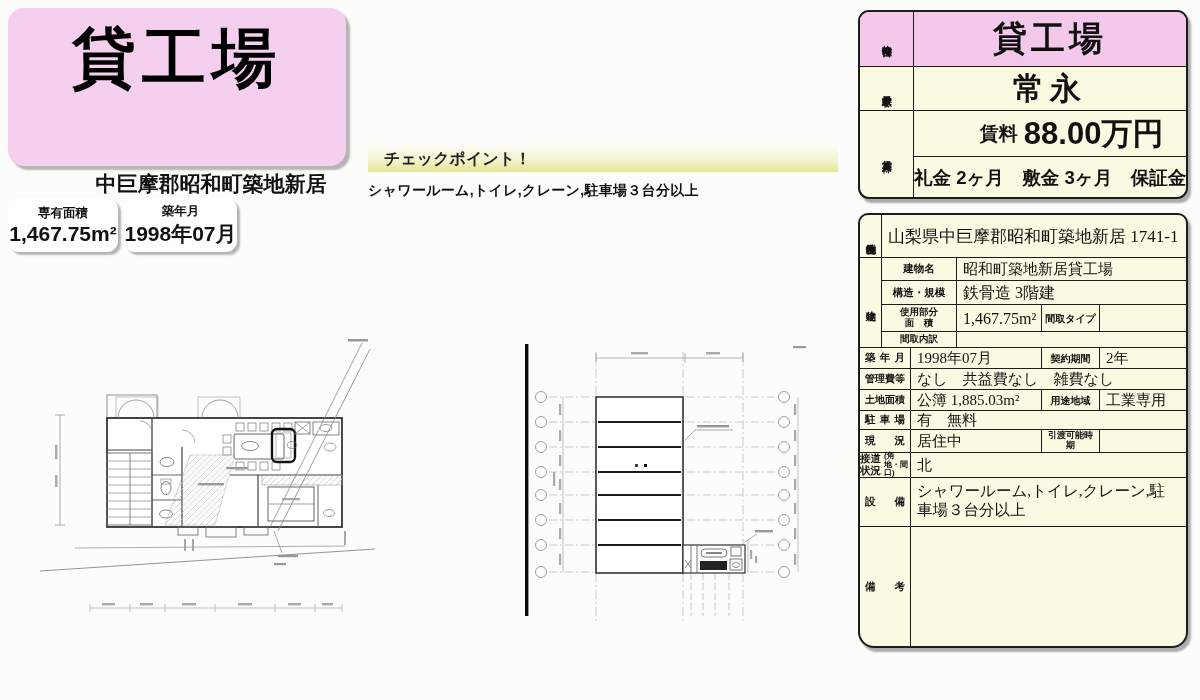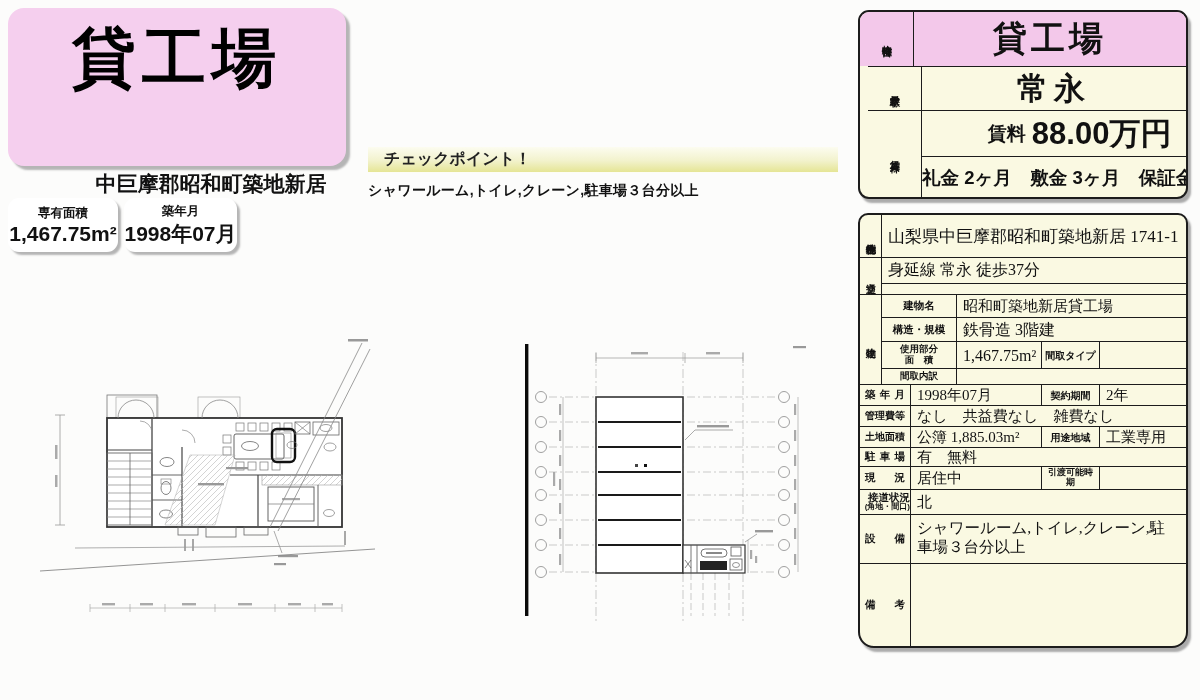--- a/index.html
+++ b/index.html
@@ -55,21 +55,21 @@
     box-shadow:3px 4px 2px #ababab; overflow:hidden;
   }
   .vtext {
     writing-mode:vertical-rl; text-orientation:upright;
     display:flex; align-items:center; justify-content:center;
   }
   .serif { font-family:"Liberation Serif", serif; }
   
   .panel-summary { top:10px; height:189px; border-radius:11px; display:flex; flex-direction:column; }
   .srow { display:flex; }
-  .srow + .srow { border-top:1.5px solid #1c1c1c;margin-left:8px; }
+  .srow + .srow { border-top:1.5px solid #1c1c1c; }
   .slabel {
     width:54px; flex:0 0 54px; border-right:1.5px solid #1c1c1c;
     font-size:10px; font-weight:bold; letter-spacing:1px; text-align:center;
   }
   .sval { flex:1; display:flex; align-items:center; justify-content:center; }
   .pink { background:#f3c8ea; }
   .srow1 { height:54px; }
   .srow1 .sval { font-size:34px; font-weight:bold; letter-spacing:4px; }
   .srow2 { height:44px; }
   .srow2 .sval { font-size:31px; font-weight:bold; letter-spacing:6px; }
@@ -106,21 +106,21 @@
   .access-main { height:26px; border-bottom:1.2px solid #1c1c1c; flex:0 0 auto; display:flex; align-items:center; padding:0 6px; font-size:16px; }
   .access-empty { flex:1; }
   .bwrap { flex:1; display:flex; flex-direction:column; }
   .brow { display:flex; }
   .brow + .brow { border-top:1.2px solid #1c1c1c; }
   .sublabel { width:75px; flex-basis:75px; border-right:1.2px solid #1c1c1c; font-size:10.5px; }
   .sublabel.small { font-size:9.5px; line-height:1.15; flex-direction:column; }
   .w85 { flex:0 0 85px; border-right:1.2px solid #1c1c1c; }
   .dlabel2 { width:58px; flex-basis:58px; border-right:1.2px solid #1c1c1c; border-left:0; font-size:10px; line-height:1.1; text-align:center; padding:0 2px; }
   .pairval { flex:0 0 131px; border-right:1.2px solid #1c1c1c; }
-  .roadlabel { flex-direction:column; line-height:1.1;align-items:flex-end; }
+  .roadlabel { flex-direction:row; line-height:1.1; }
   .roadlabel .sub { font-size:8px; font-weight:bold; }
   .dval15 { font-size:15px; }
   
   .plan { position:absolute; }
   .plan svg { display:block; }
 </style>
 </head>
 <body>
 
 <div class="title-card">
@@ -163,27 +163,20 @@
   </div>
 </div>
 
 <div class="panel panel-detail">
 
   <div class="drow" style="height:42px">
     <div class="dlabel vtext w22">物件所在地</div>
     <div class="dval serif" style="font-size:17px">山梨県中巨摩郡昭和町築地新居 1741-1</div>
   </div>
 
-  <div class="drow" style="height:37px">
-    <div class="dlabel vtext w22">交通</div>
-    <div class="dval-stack">
-      <div class="access-main serif">身延線 常永 徒歩37分</div>
-      <div class="access-empty"></div>
-    </div>
-  </div>
 
   <div class="drow" style="height:90px">
     <div class="dlabel vtext w22">建物</div>
     <div class="bwrap">
       <div class="brow" style="height:22px">
         <div class="sublabel">建物名</div>
         <div class="dval serif dval15">昭和町築地新居貸工場</div>
       </div>
       <div class="brow" style="height:24px">
         <div class="sublabel">構造・規模</div>

